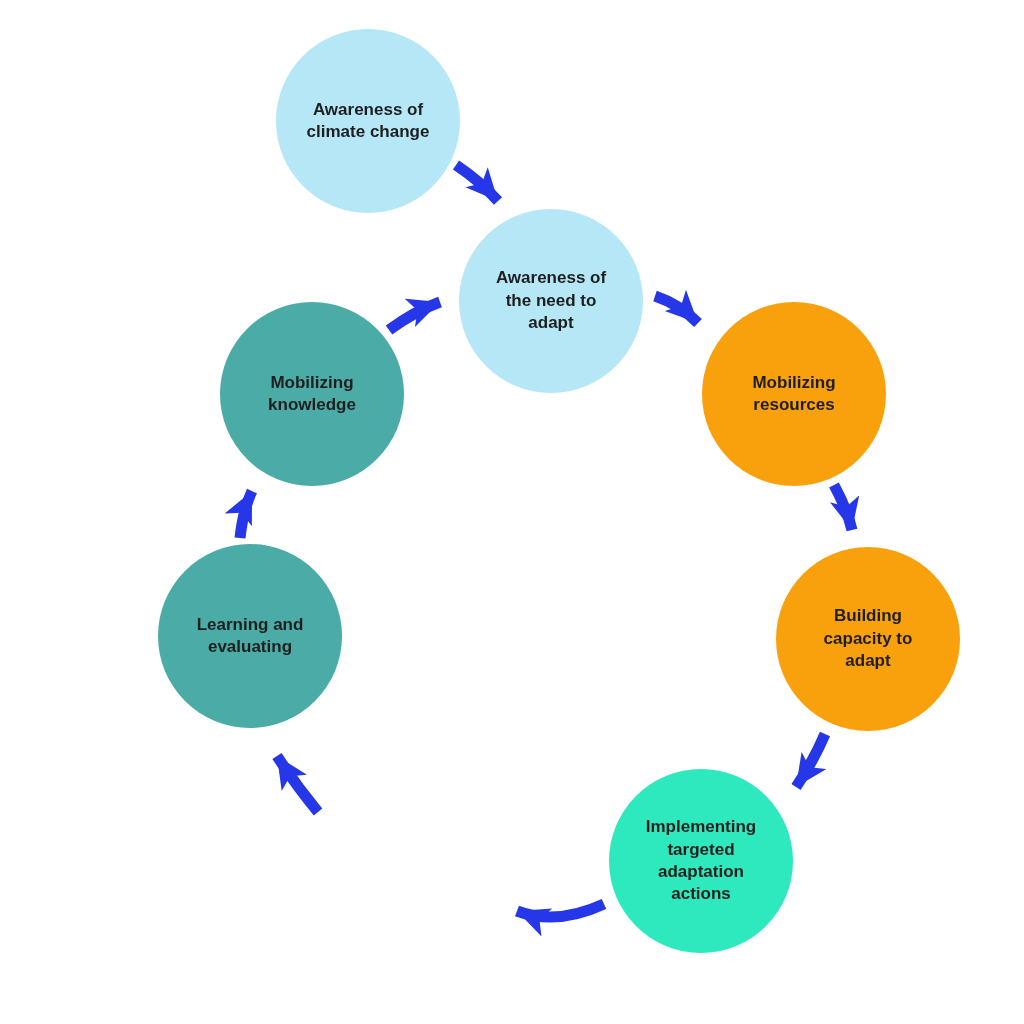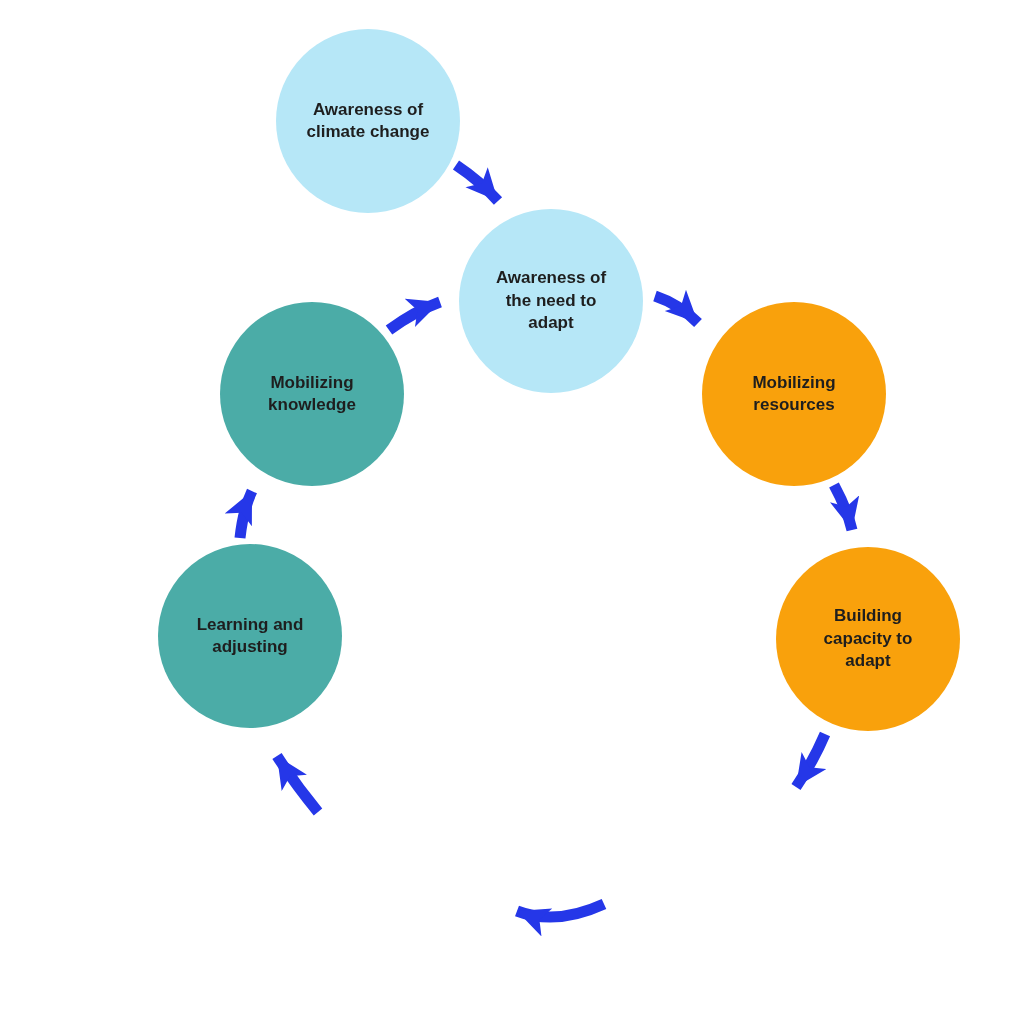--- a/index.html
+++ b/index.html
@@ -100,25 +100,31 @@
     <span class="node-label">Mobilizing
 resources</span>
   </div>
 
   <div class="node c-orange n3">
     <span class="node-label">Building
 capacity to
 adapt</span>
   </div>
 
+  <div class="node c-mint n4">
+    <span class="node-label">Implementing
+targeted
+adaptation
+actions</span>
+  </div>
 
 
   <div class="node c-teal n6">
     <span class="node-label">Learning and
-adjusting</span>
+evaluating</span>
   </div>
 
   <div class="node c-teal n7">
     <span class="node-label">Mobilizing
 knowledge</span>
   </div>
 
 </div>
 
 </body></html>

